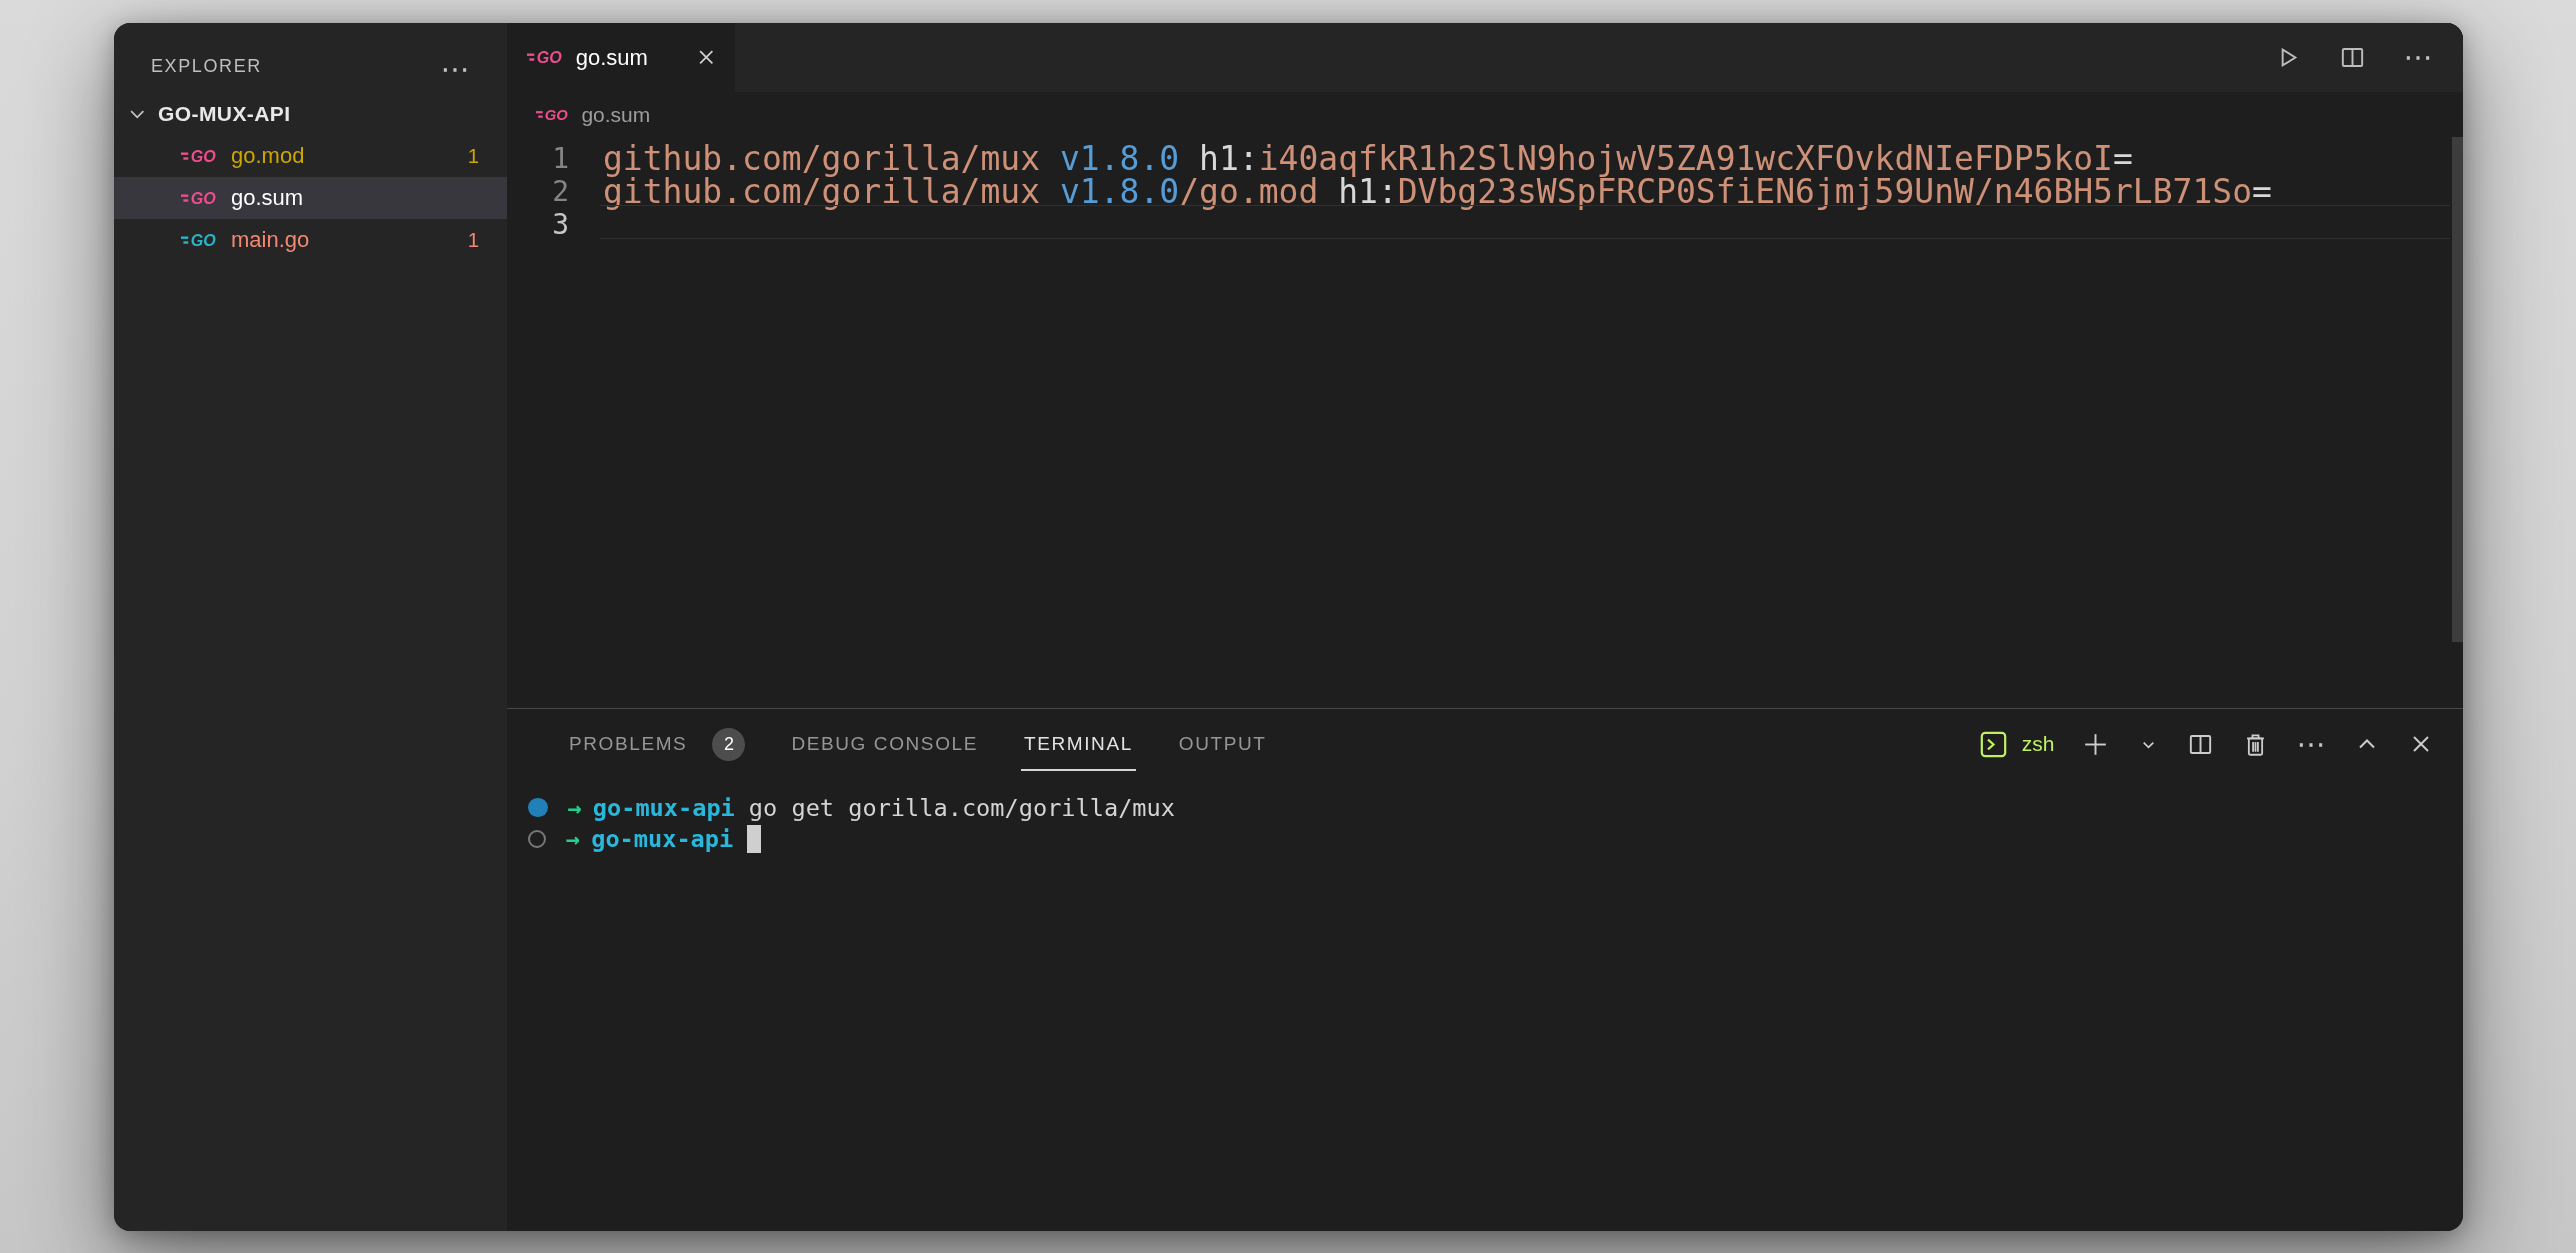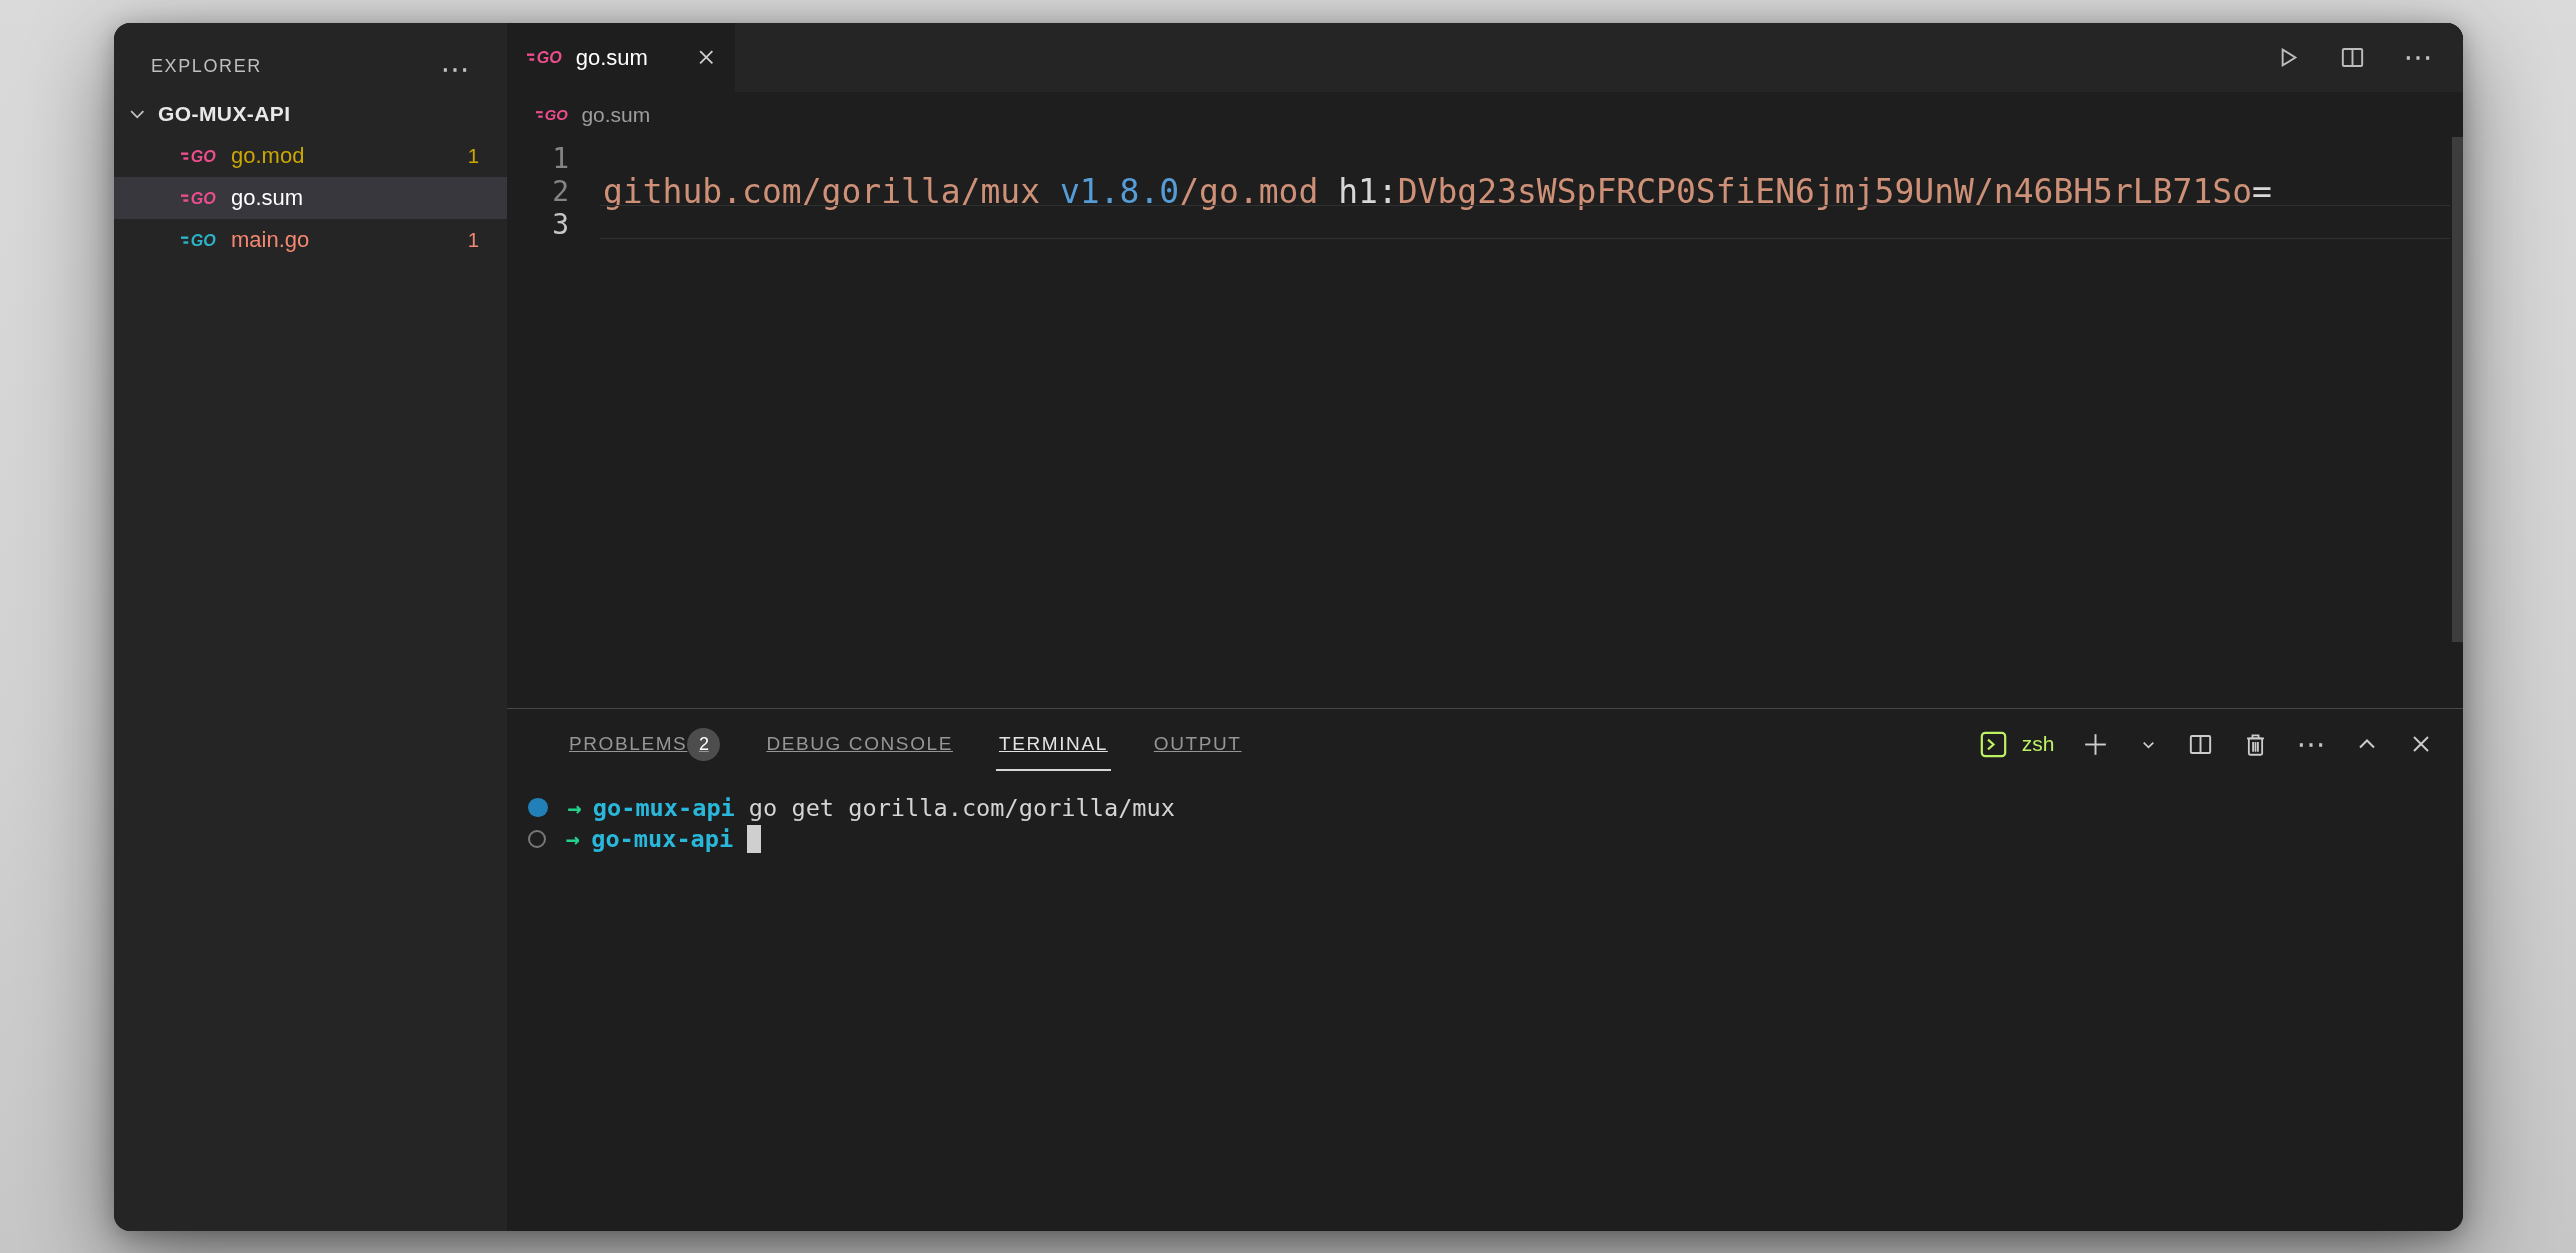--- a/index.html
+++ b/index.html
@@ -62,21 +62,21 @@
     position:absolute; left:93px; right:13px; top:68px; height:34px;
     border-top:1.6px solid var(--current-line-border,#303031);
     border-bottom:1.6px solid var(--current-line-border,#303031);
   }
   .editor-scrollbar { position:absolute; top:0; right:0; width:11.4px; height:505px; background:rgba(121,121,121,.35); }
 
   
   .panel { height:523px; flex:none; border-top:1.6px solid var(--panel-border,#474747); display:flex; flex-direction:column; }
   .panel-header { height:70px; flex:none; display:flex; align-items:center; padding:0 28px 0 62px; }
   .panel-tabs { display:flex; align-items:center; gap:46px; font-size:19px; letter-spacing:1.6px; color:var(--dim-foreground,#969696); }
-  .panel-tab { position:relative; display:flex; align-items:center; gap:0; padding:6.5px 0;text-decoration:underline; }
+  .panel-tab { position:relative; display:flex; align-items:center; gap:25px; padding:6.5px 0; }
   .panel-tab.active { color:#e3e3e3; }
   .panel-tab.active::after { content:""; position:absolute; left:-3.3px; right:-3.3px; bottom:-9.8px; height:2.4px; background:#d7d7d7; }
   .count-badge {
     width:33px; height:33px; border-radius:50%; background:var(--badge-bg,#4d4d4d);
     color:#ffffff; font-size:18px; letter-spacing:0; display:flex; align-items:center; justify-content:center;
   }
   .panel-actions { margin-left:auto; display:flex; align-items:center; gap:26px; color:#cccccc; }
   .shell-chip { display:flex; align-items:center; gap:11.4px; font-size:21px; color:#bef264; }
 
   
@@ -190,20 +190,21 @@
             <rect x="3" y="14" width="6" height="3" fill="currentColor"></rect>
             <text x="12" y="20" font-size="20" font-weight="bold" font-style="italic" fill="currentColor" font-family="Liberation Sans, sans-serif">GO</text>
           </svg>
       </span>
       <span>go.sum</span>
     </div>
 
     <div class="editor">
       <div class="code-line">
         <span class="gutter">1</span>
+        <span class="code"><span class="seg-path">github.com/gorilla/mux</span><span class="seg-plain"> </span><span class="seg-version">v1.8.0</span><span class="seg-plain"> h1:</span><span class="seg-path">i40aqfkR1h2SlN9hojwV5ZA91wcXFOvkdNIeFDP5koI</span><span class="seg-plain">=</span></span>
       </div>
       <div class="code-line">
         <span class="gutter">2</span>
         <span class="code"><span class="seg-path">github.com/gorilla/mux</span><span class="seg-plain"> </span><span class="seg-version">v1.8.0</span><span class="seg-path">/go.mod</span><span class="seg-plain"> h1:</span><span class="seg-path">DVbg23sWSpFRCP0SfiEN6jmj59UnW/n46BH5rLB71So</span><span class="seg-plain">=</span></span>
       </div>
       <div class="code-line current">
         <span class="gutter">3</span>
       </div>
       <div class="current-line-box"></div>
       <div class="editor-scrollbar"></div>

